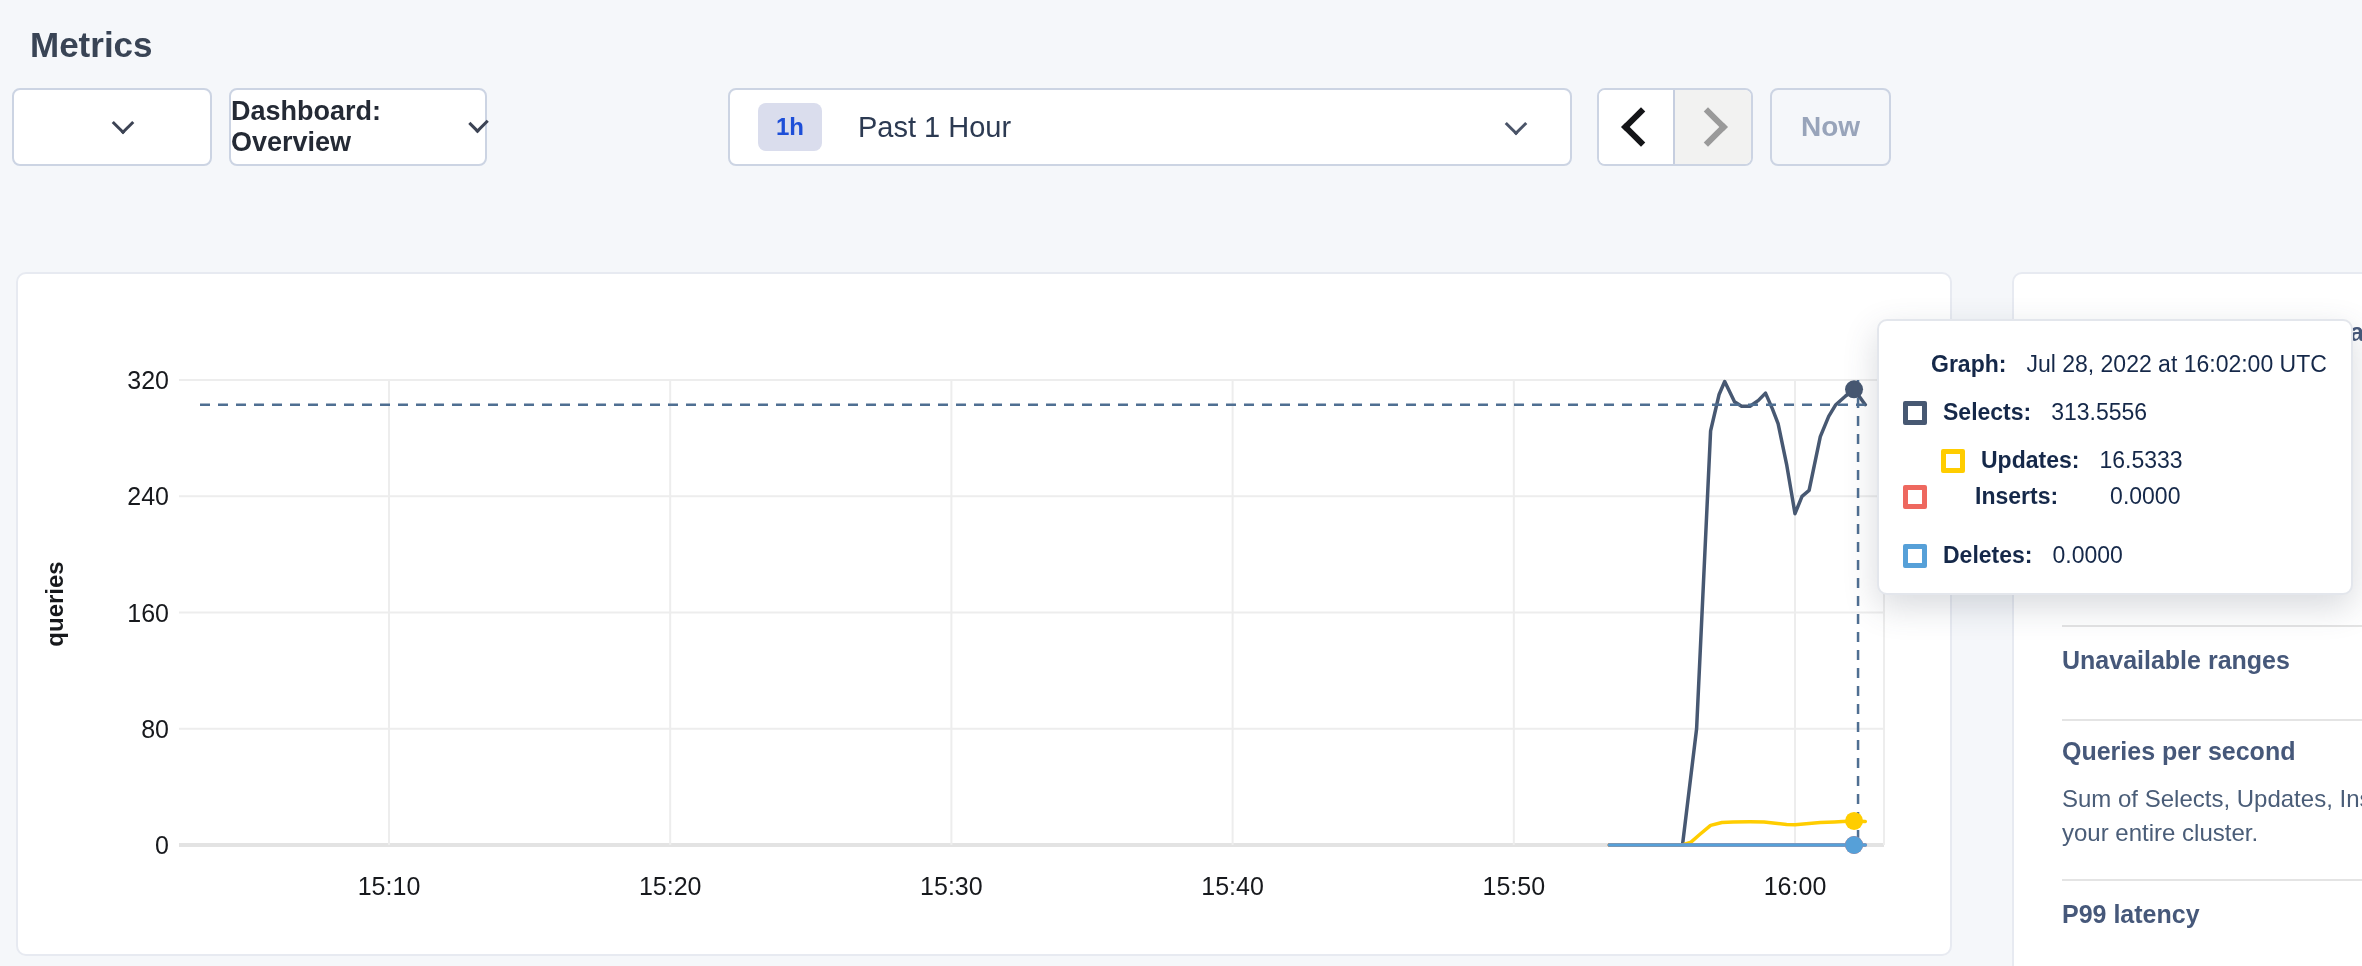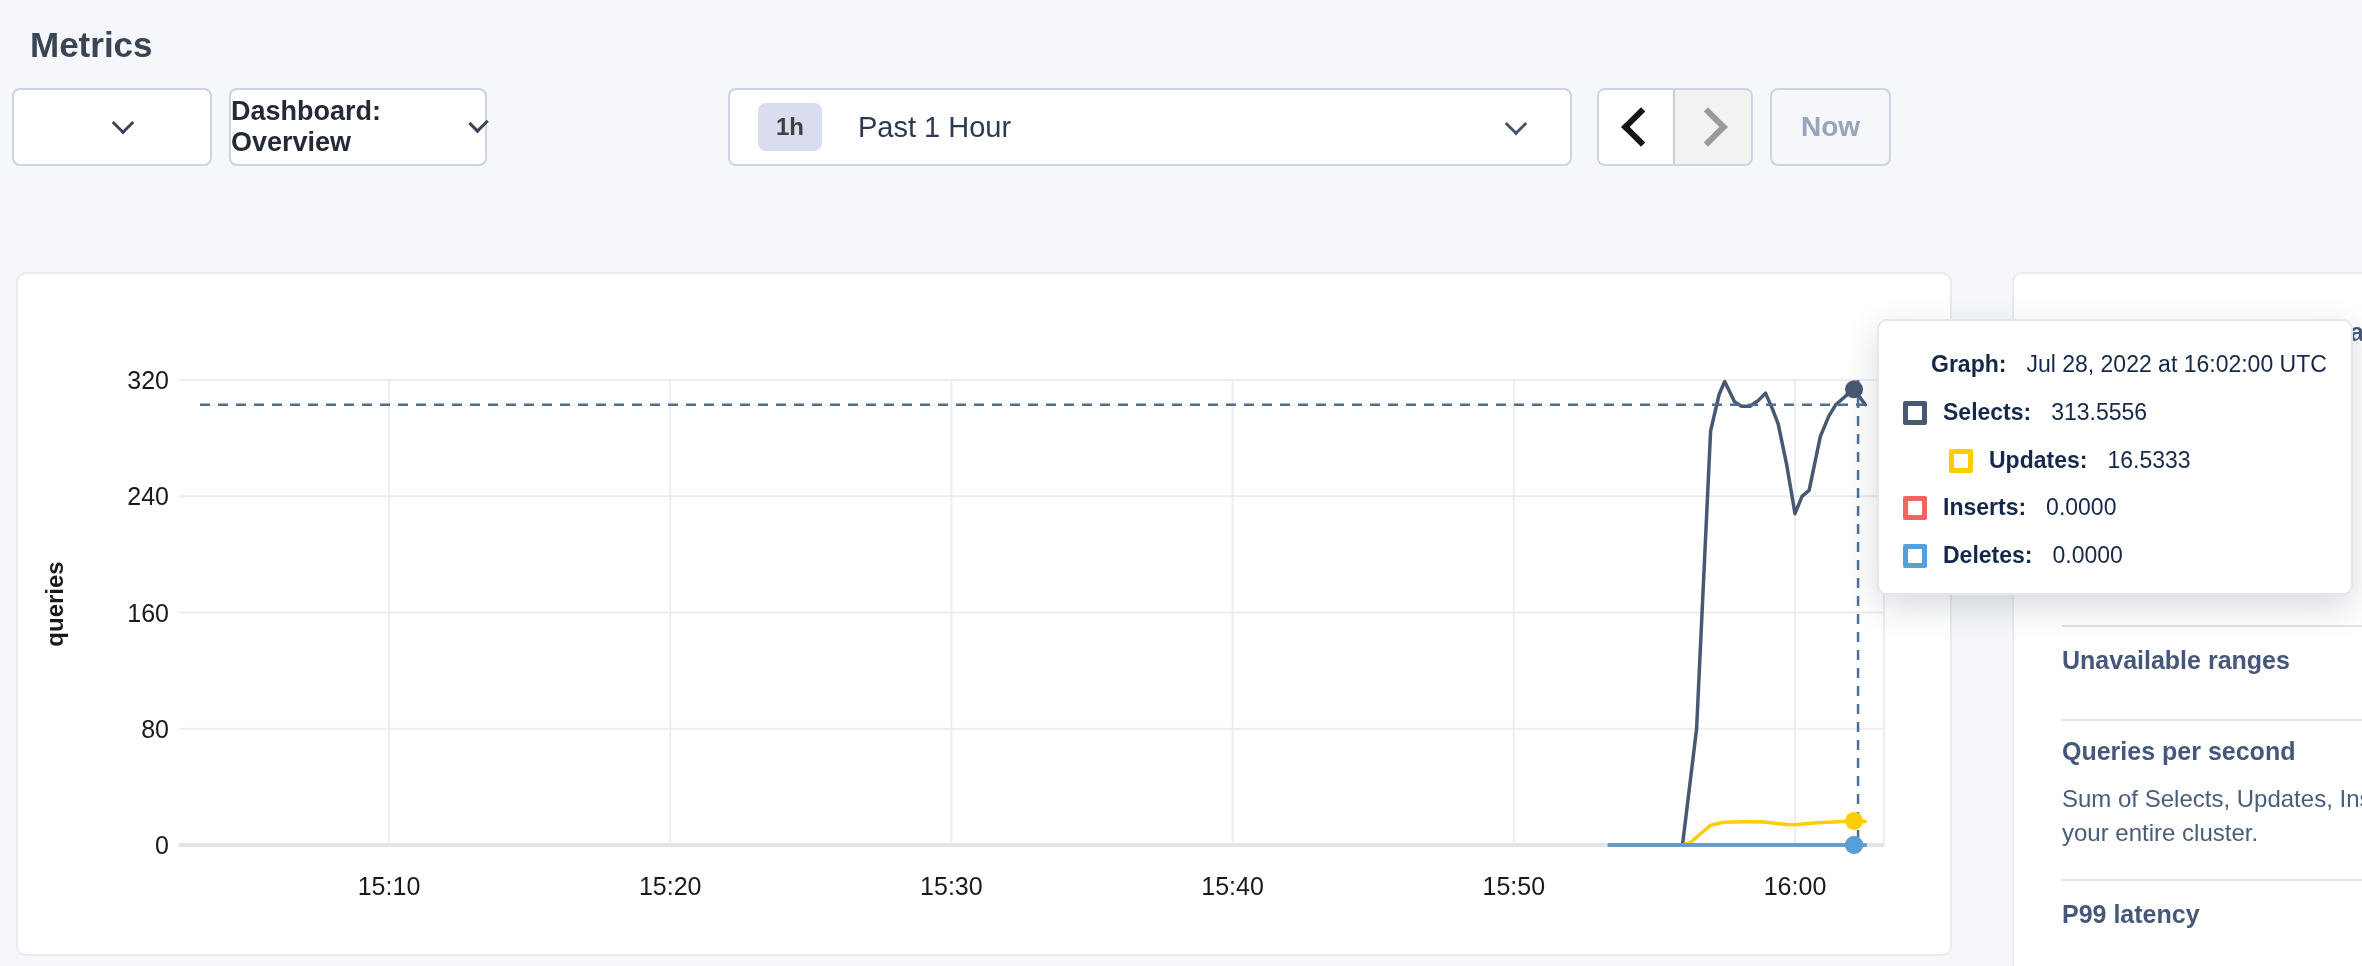--- a/index.html
+++ b/index.html
@@ -15,21 +15,21 @@
   .ctl{
     position:absolute;top:88px;height:78px;background:#fff;
     border:2px solid #ccd4e3;border-radius:8px;box-sizing:border-box;
     display:flex;align-items:center;justify-content:center;
     font-size:27px;font-weight:700;color:#242a35;cursor:pointer;
   }
   .chev{display:inline-block;width:13px;height:13px;border-right:3px solid #3c4354;
     border-bottom:3px solid #3c4354;transform:rotate(45deg);margin-left:22px;margin-top:-8px;}
   #time-selector{justify-content:flex-start;font-weight:400;}
   #time-badge{display:inline-block;background:#dadded;border-radius:8px;
-    padding:10px 18px;font-size:24px;font-weight:700;color:#404040;margin-left:28px;}
+    padding:10px 18px;font-size:24px;font-weight:700;color:#1d4ed8;margin-left:28px;}
   #time-label{margin-left:36px;font-size:29px;font-weight:500;color:#2c3a52;}
   #time-chev{position:absolute;right:46px;width:13px;height:13px;
     border-right:3px solid #4a5468;border-bottom:3px solid #4a5468;transform:rotate(45deg);margin-top:-6px;}
   #arrow-group{left:1597px;width:156px;padding:0;overflow:hidden;display:flex;}
   .arrow-cell{width:50%;height:100%;display:flex;align-items:center;justify-content:center;}
   #arrow-prev{background:#fff;border-right:2px solid #c6cedf;box-sizing:border-box;}
   #arrow-next{background:#f2f2f1;}
   .big-chev{display:inline-block;width:22px;height:22px;}
   #chev-left{border-left:6px solid #141518;border-bottom:6px solid #141518;transform:rotate(45deg);margin-left:10px;}
   #chev-right{border-right:6px solid #9a9a9a;border-top:6px solid #9a9a9a;transform:rotate(45deg);margin-right:10px;}
@@ -147,26 +147,26 @@
 <div class="abs" id="chart-tooltip">
   <div class="tt-row" id="tt-time-row">
     <span class="tt-label">Graph:</span>
     <span class="tt-value">Jul 28, 2022 at 16:02:00 UTC</span>
   </div>
 <div class="tt-row" style="left: 24px; top: 78px;">
       <span class="tt-sq" style="border-color: rgb(71, 88, 114);"></span>
       <span class="tt-label">Selects:</span>
       <span class="tt-value">313.5556</span>
     </div>
-    <div class="tt-row" style="left: 24px; top: 126px; padding-left: 46px;">
+    <div class="tt-row" style="left: 16px; top: 126px; padding-left: 46px;">
       <span class="tt-sq" style="border-color: rgb(255, 205, 0);"></span>
       <span class="tt-label">Updates:</span>
       <span class="tt-value">16.5333</span>
     </div>
-    <div class="tt-row" style="left: 24px; top: 173px;">
+    <div class="tt-row" style="left: 24px; top: 162px; gap: 32px;">
       <span class="tt-sq" style="border-color: rgb(238, 104, 95);"></span>
       <span class="tt-label">Inserts:</span>
       <span class="tt-value">0.0000</span>
     </div>
     <div class="tt-row" style="left: 24px; top: 221px;">
       <span class="tt-sq" style="border-color: rgb(86, 160, 216);"></span>
       <span class="tt-label">Deletes:</span>
       <span class="tt-value">0.0000</span>
     </div>
   </div>

